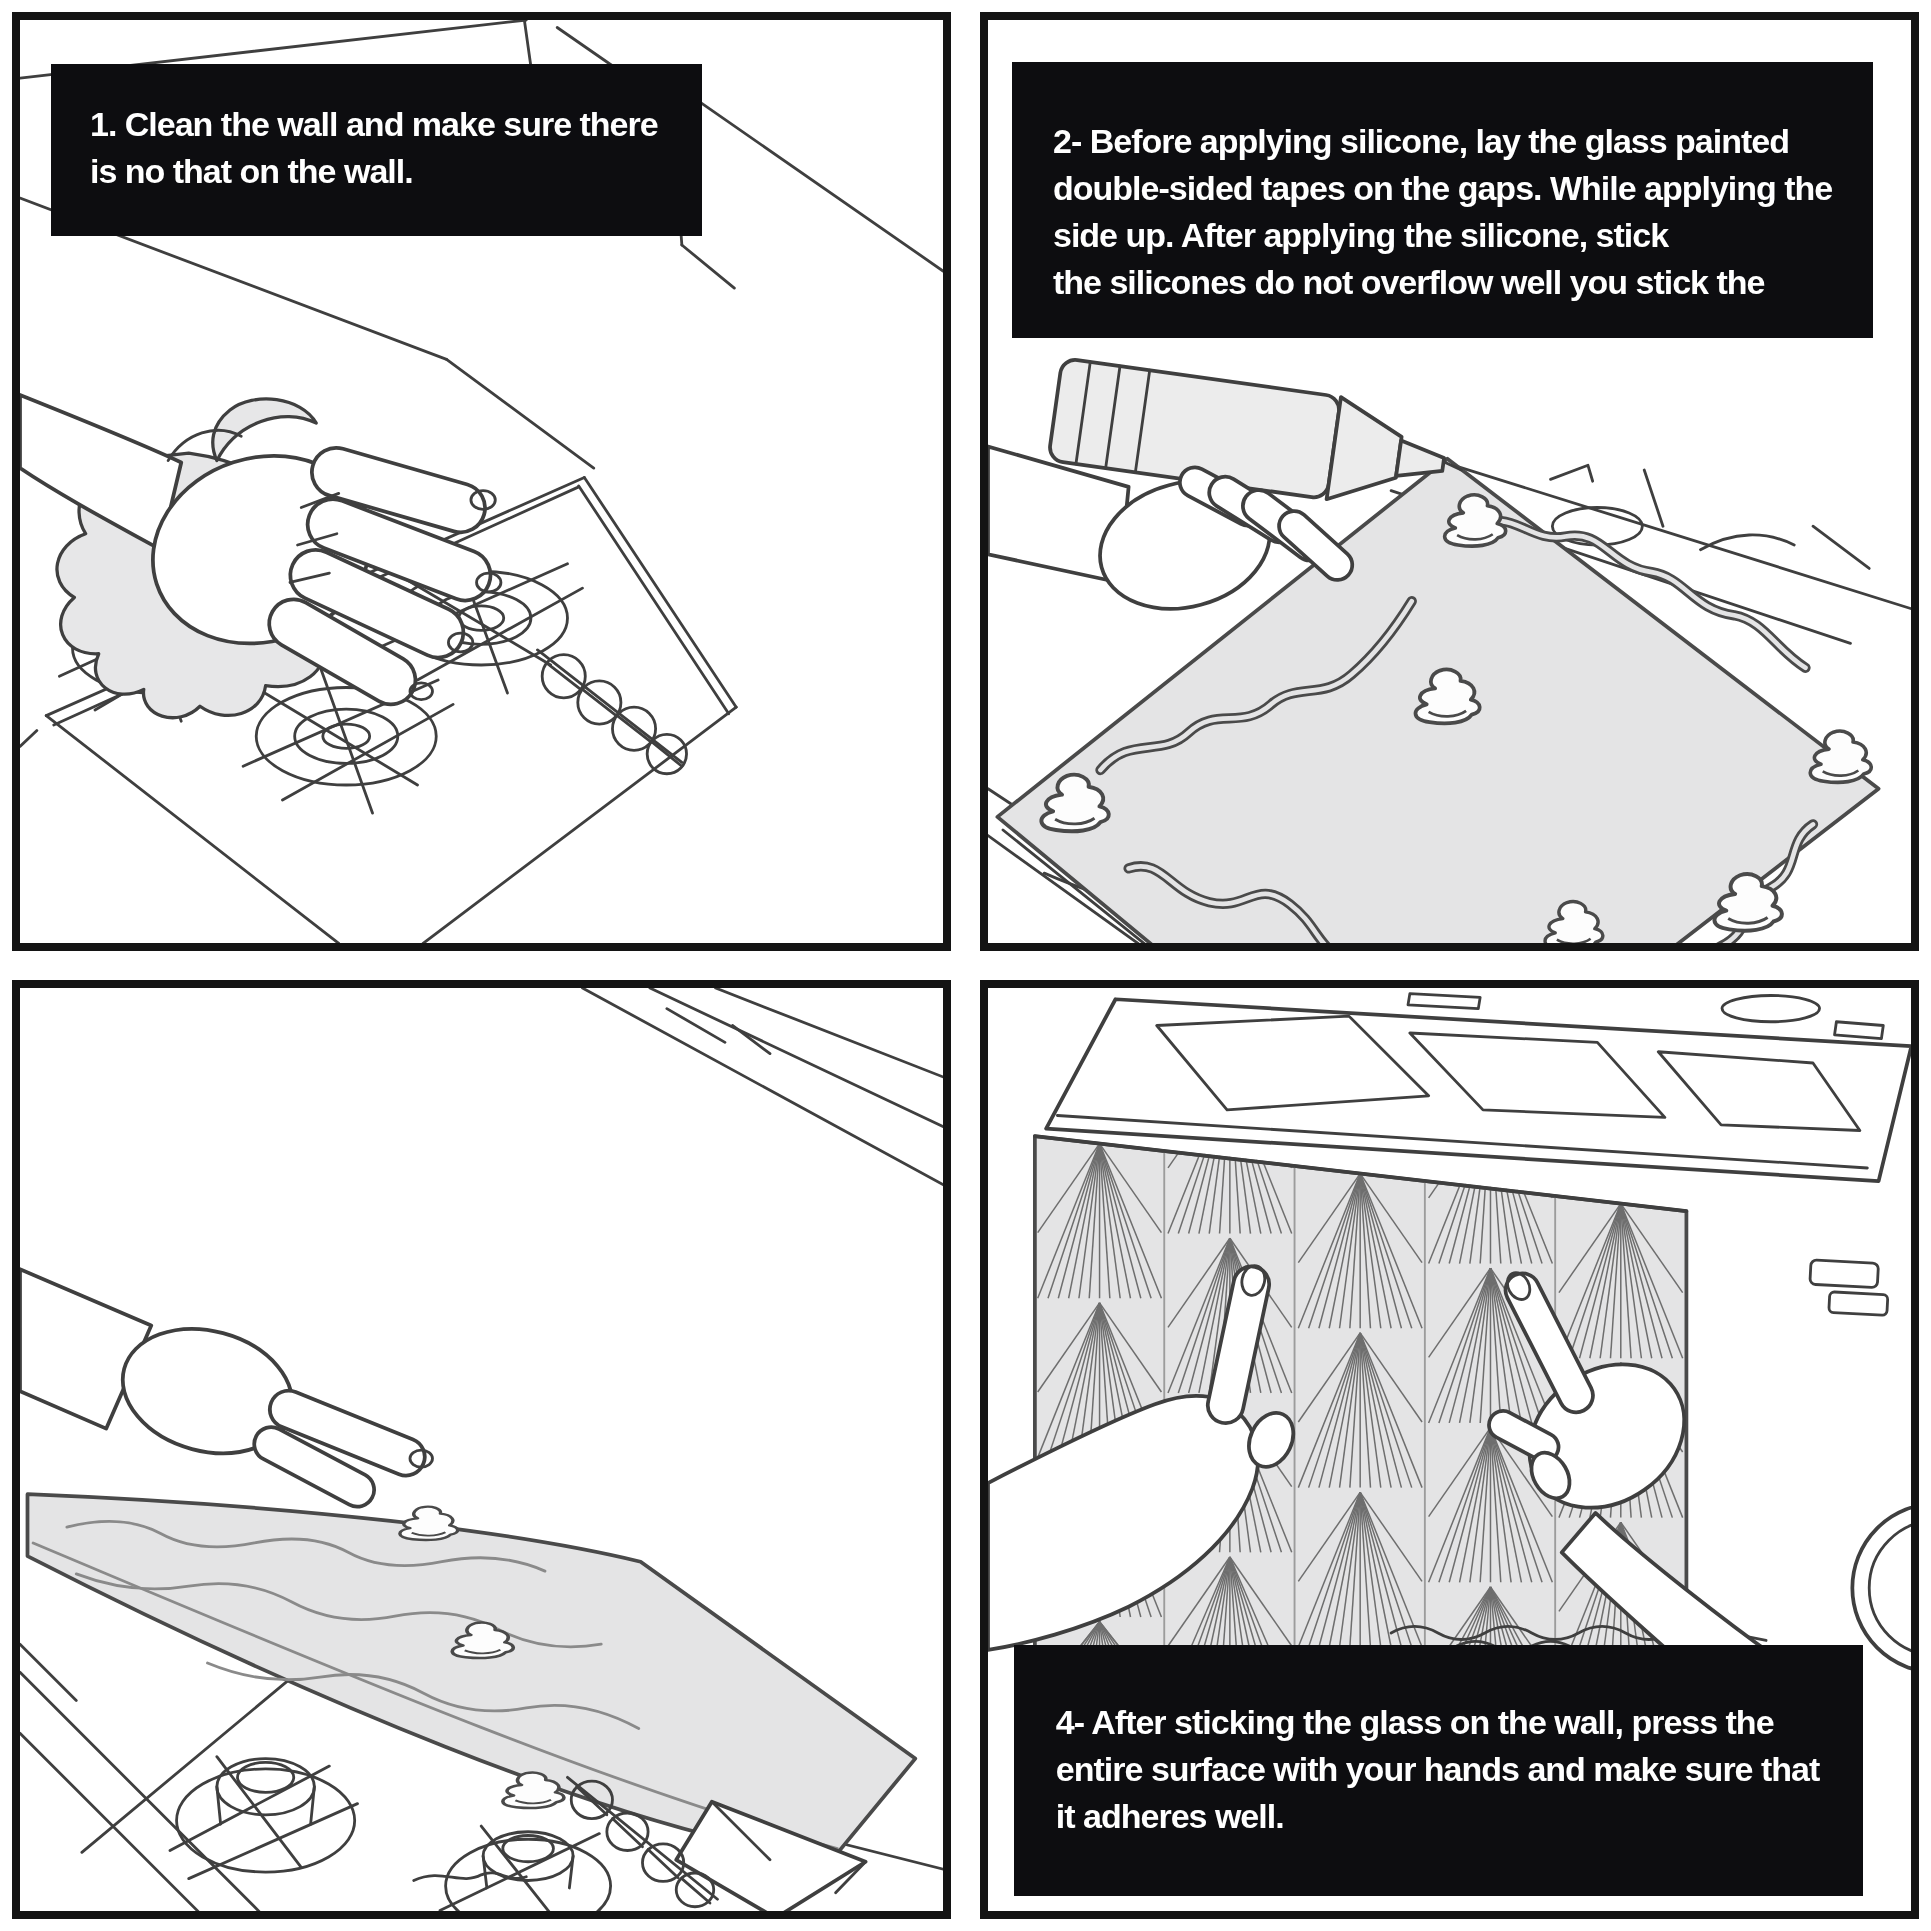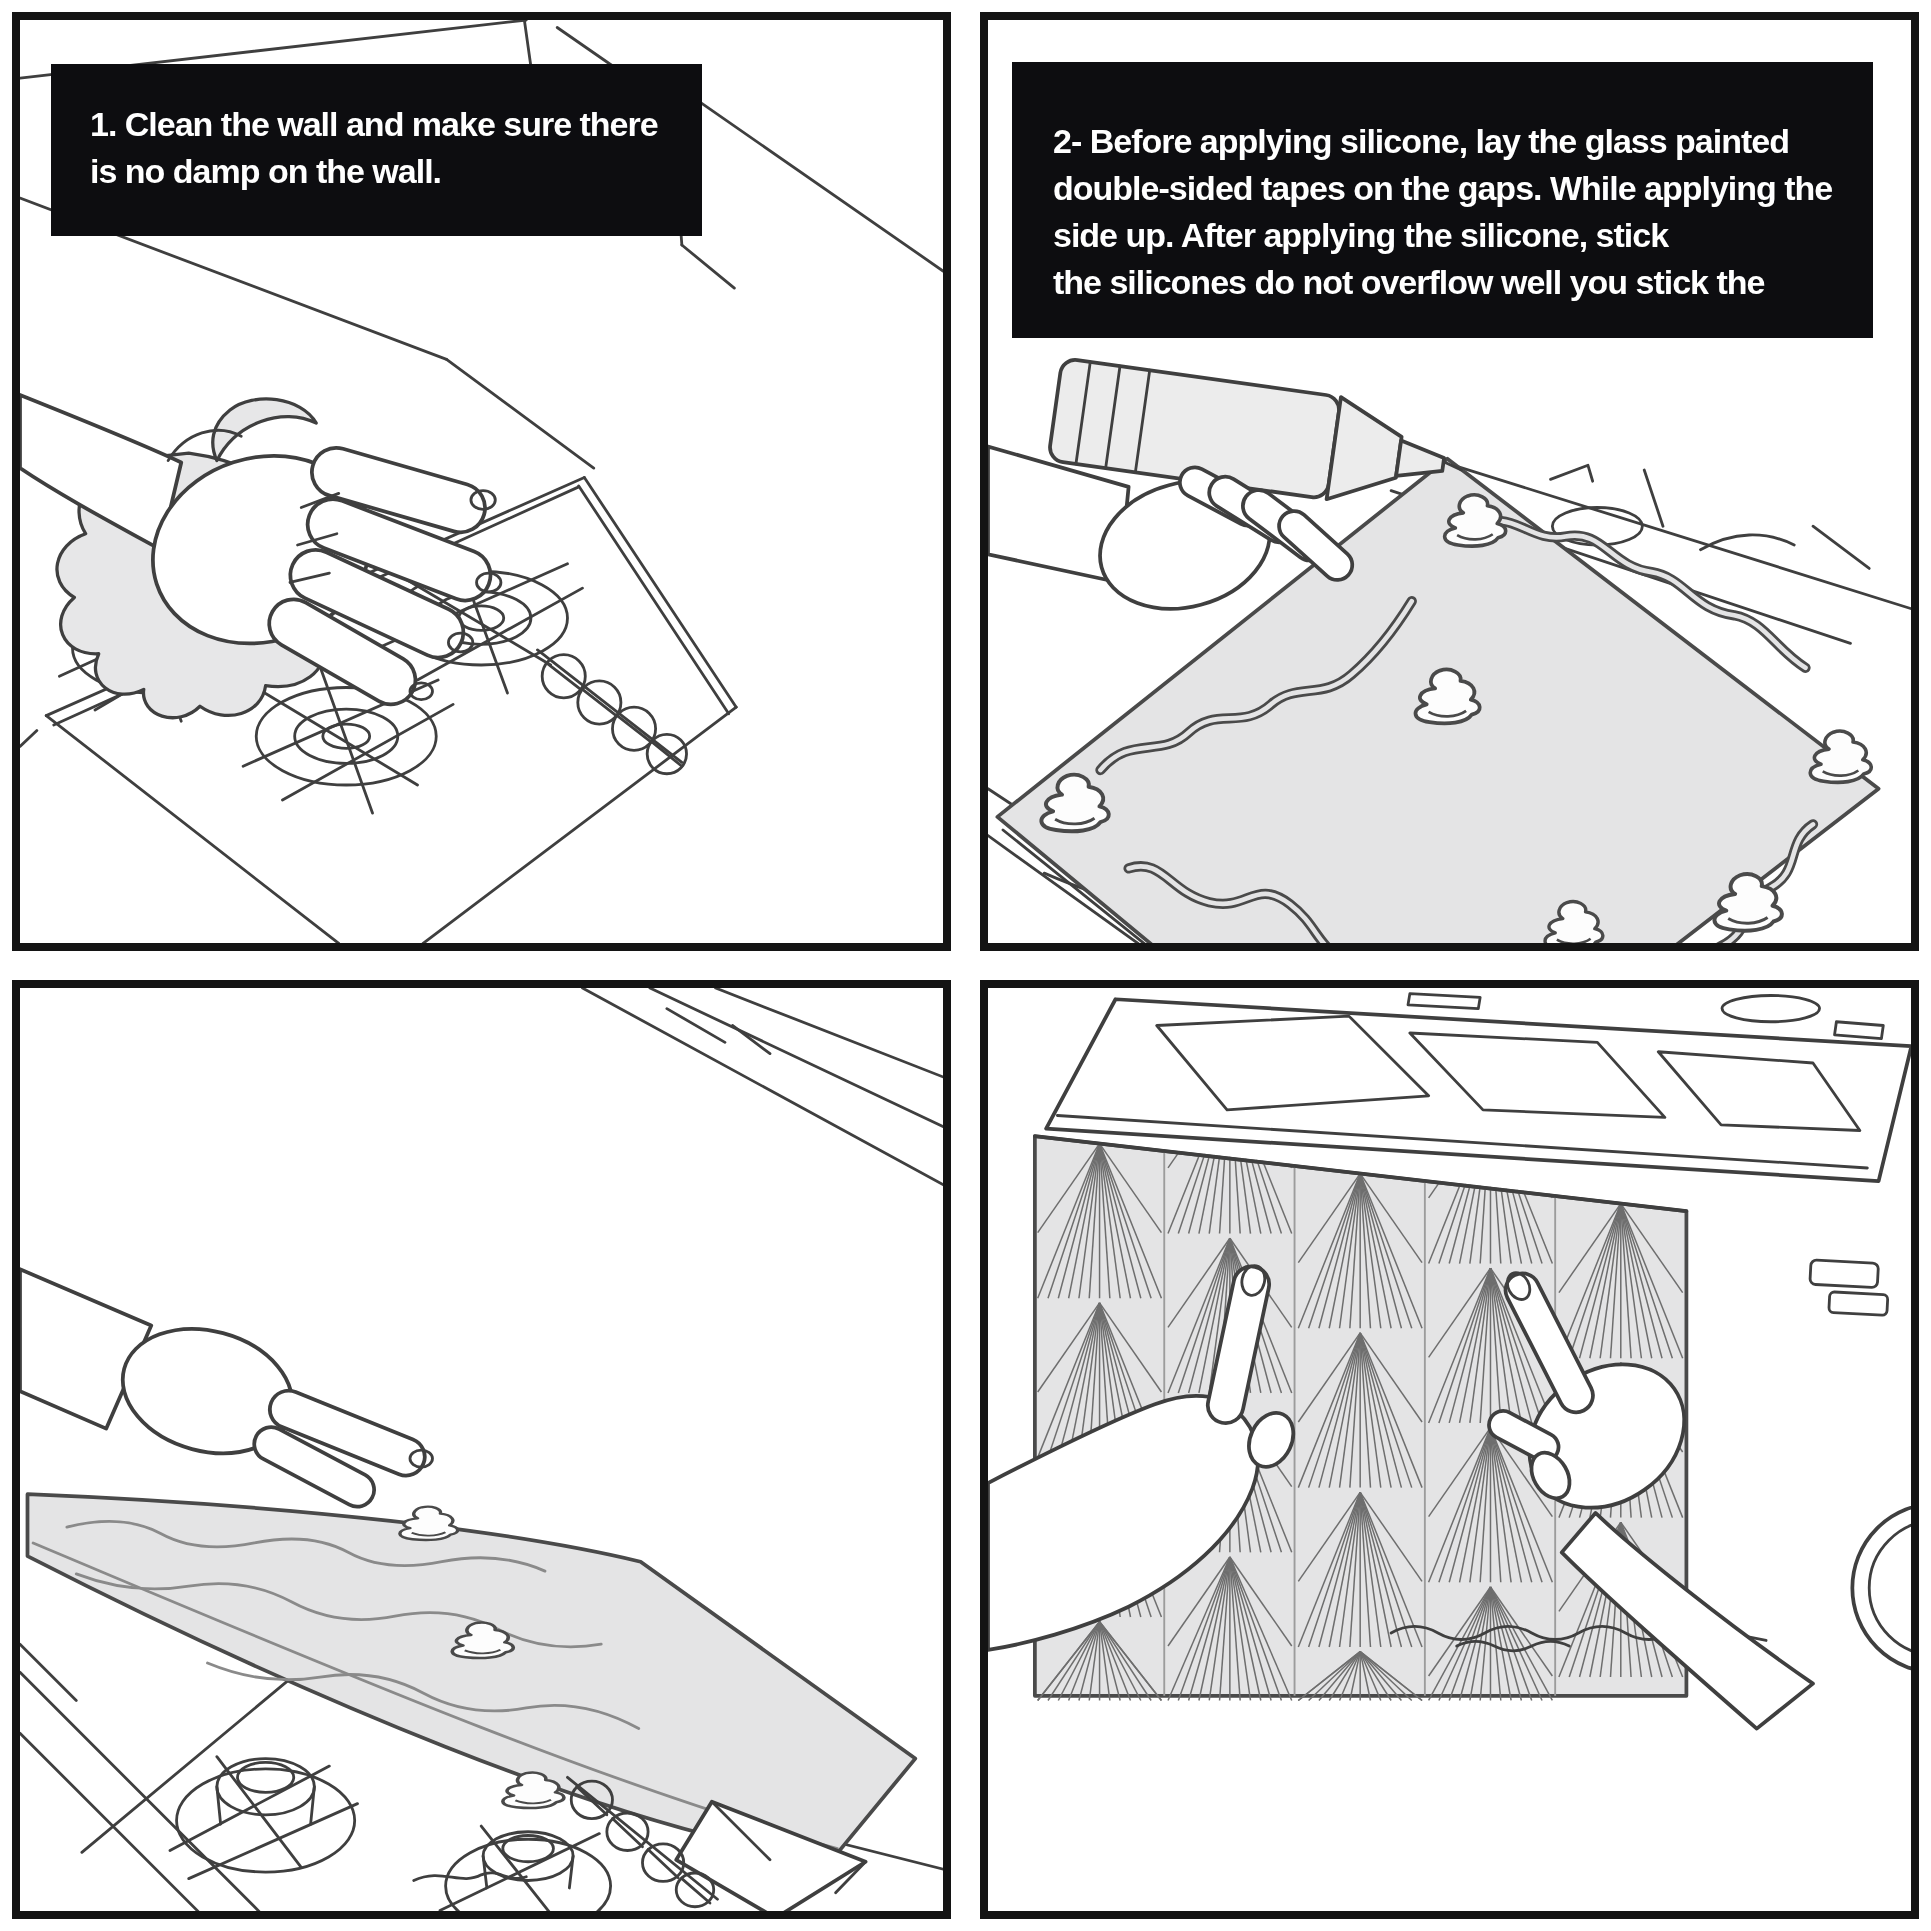--- a/index.html
+++ b/index.html
@@ -130,21 +130,21 @@
         <ellipse class="sk" cx="470" cy="664" rx="13" ry="10"></ellipse>
         <ellipse class="sk" cx="428" cy="716" rx="12" ry="9"></ellipse>
         <path class="sk" d="M300,520 L340,505"></path>
           <path class="sk" d="M296,560 L338,548"></path>
           <path class="sk" d="M288,600 L330,590"></path>
         <path class="sk" d="M158,470 C176,440 210,430 236,444"></path>
       </g>
     </svg>
     <div class="caption cap1">
       <div class="ln">1. Clean the wall and make sure there</div>
-      <div class="ln">is no damp on the wall.</div>
+      <div class="ln">is no that on the wall.</div>
     </div>
   </section>
 
   <section class="panel">
     <svg viewBox="0 0 985 985" preserveAspectRatio="none">
       <defs>
         <g id="dollopA">
           <path d="M4,-34 C-6,-30 -9,-20 -1,-15 C-18,-13 -23,-3 -10,2 C-26,6 -27,18 -7,21
                    C12,24 32,22 38,13 C50,10 49,0 37,-3 C45,-11 40,-21 26,-23 C28,-31 16,-38 4,-34 Z" fill="#fdfdfd" stroke="#4a4a4a" stroke-width="4" stroke-linejoin="round"></path>
           <path d="M-8,10 C4,17 22,16 32,9" fill="none" stroke="#4a4a4a" stroke-width="3"></path>
@@ -623,16 +623,21 @@
 
       <g>
         <path class="white" d="M648,560 C690,600 790,680 880,742 L820,790 C740,720 660,650 612,602 Z"></path>
         <ellipse class="white" cx="660" cy="478" rx="88" ry="70" transform="rotate(-35 660 478)"></ellipse>
         <rect class="white" x="-18" y="-150" width="36" height="162" rx="18" transform="translate(630,440) rotate(-27)"></rect>
         <ellipse class="sk" cx="566" cy="318" rx="11" ry="15" transform="rotate(-27 566 318)"></ellipse>
         <rect class="white" x="-15" y="-70" width="30" height="80" rx="15" transform="translate(598,492) rotate(-62)"></rect>
         <ellipse class="white" cx="600" cy="520" rx="18" ry="26" transform="rotate(-30 600 520)"></ellipse>
       </g>
     </svg>
+    <div class="caption cap4">
+      <div class="ln">4- After sticking the glass on the wall, press the</div>
+      <div class="ln">entire surface with your hands and make sure that</div>
+      <div class="ln">it adheres well.</div>
+    </div>
   </section>
 
 </div>
 
 
 </body></html>

